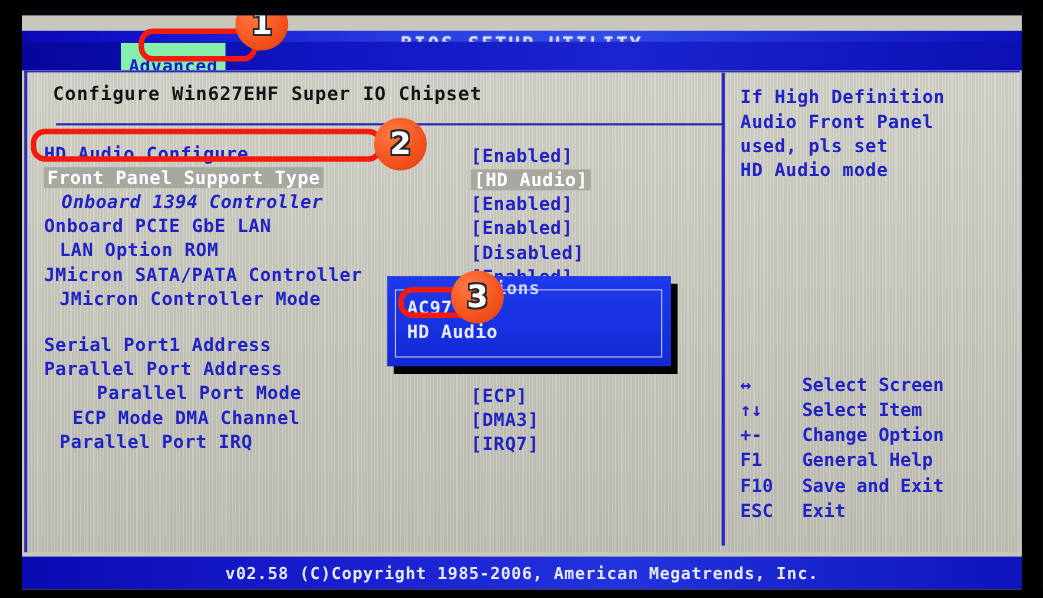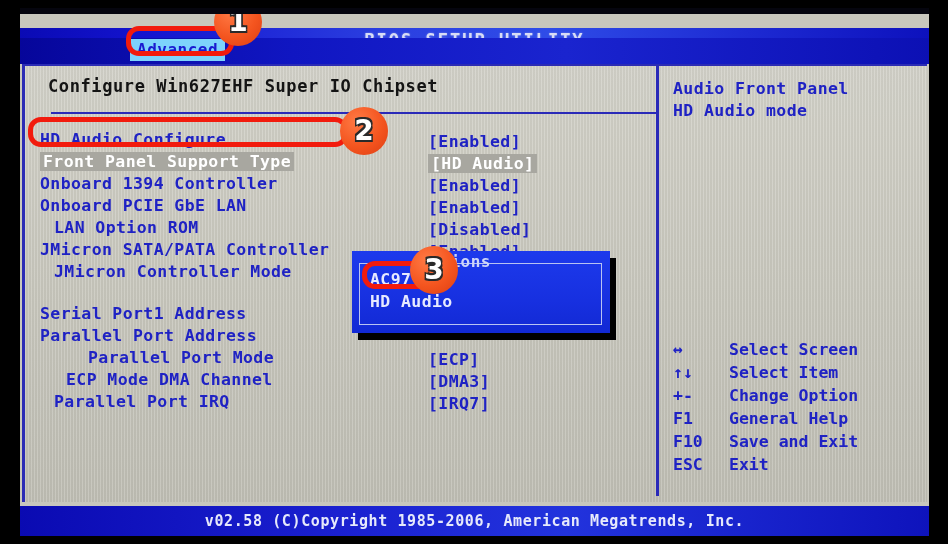--- a/index.html
+++ b/index.html
@@ -46,23 +46,23 @@
 
   
   #tabstrip {
     position: absolute;
     left: 0; top: 30px;
     width: 913px; height: 26px;
     background: linear-gradient(90deg,#06069a 0%,#1016c2 30%,#1a24cf 60%,#0c10b4 100%);
   }
   #tab-advanced {
     position: absolute;
-    left: 112px; top: 31px;
-    padding: 1px 7px 2px 7px;
-    background: #7dd3fc;
+    left: 92px; top: 31px;
+    padding: 11px 7px 2px 7px;
+    background: #86efac;
     color: #1a1ad0;
     font-size: 16px;
     font-weight: bold;
     letter-spacing: 0.5px;
   }
 
   
   #bodyframe {
     position: absolute;
     left: 4px; top: 56px;
@@ -272,21 +272,21 @@
   <div id="rows-host">
       <div class="row" style="top: 122px; left: 0px; position: absolute;">
         <span class="lbl" style="left: 22px;">HD Audio Configure</span>
         <span class="val" style="left: 410px;">[Enabled]</span>
       </div>
       <div class="row selected" style="top: 144px; left: 0px; position: absolute;">
         <span class="lbl" style="left: 22px;">Front Panel Support Type</span>
         <span class="val" style="left: 410px;">[HD Audio]</span>
       </div>
       <div class="row" style="top: 166px; left: 0px; position: absolute;">
-        <span class="lbl" style="left: 22px;">Onboard 1394 Controller</span>
+        <span class="lbl" style="left: 38px; font-style: italic;">Onboard 1394 Controller</span>
         <span class="val" style="left: 410px;">[Enabled]</span>
       </div>
       <div class="row" style="top: 188px; left: 0px; position: absolute;">
         <span class="lbl" style="left: 22px;">Onboard PCIE GbE LAN</span>
         <span class="val" style="left: 410px;">[Enabled]</span>
       </div>
       <div class="row" style="top: 210px; left: 0px; position: absolute;">
         <span class="lbl" style="left: 36px;">LAN Option ROM</span>
         <span class="val" style="left: 410px;">[Disabled]</span>
       </div>
@@ -313,21 +313,23 @@
       </div>
       <div class="row" style="top: 384px; left: 0px; position: absolute;">
         <span class="lbl" style="left: 36px;">Parallel Port IRQ</span>
         <span class="val" style="left: 410px;">[IRQ7]</span>
       </div>
     </div>
 
   <div id="vdivider"></div>
 
   <div id="help-text">
+      <div>If High Definition</div>
       <div>Audio Front Panel</div>
+      <div>used, pls set</div>
       <div>HD Audio mode</div>
     </div>
 
   <div id="keylegend">
       <div class="krow">
         <span class="key">↔</span>
         <span class="desc">Select Screen</span>
       </div>
       <div class="krow">
         <span class="key">↑↓</span>

